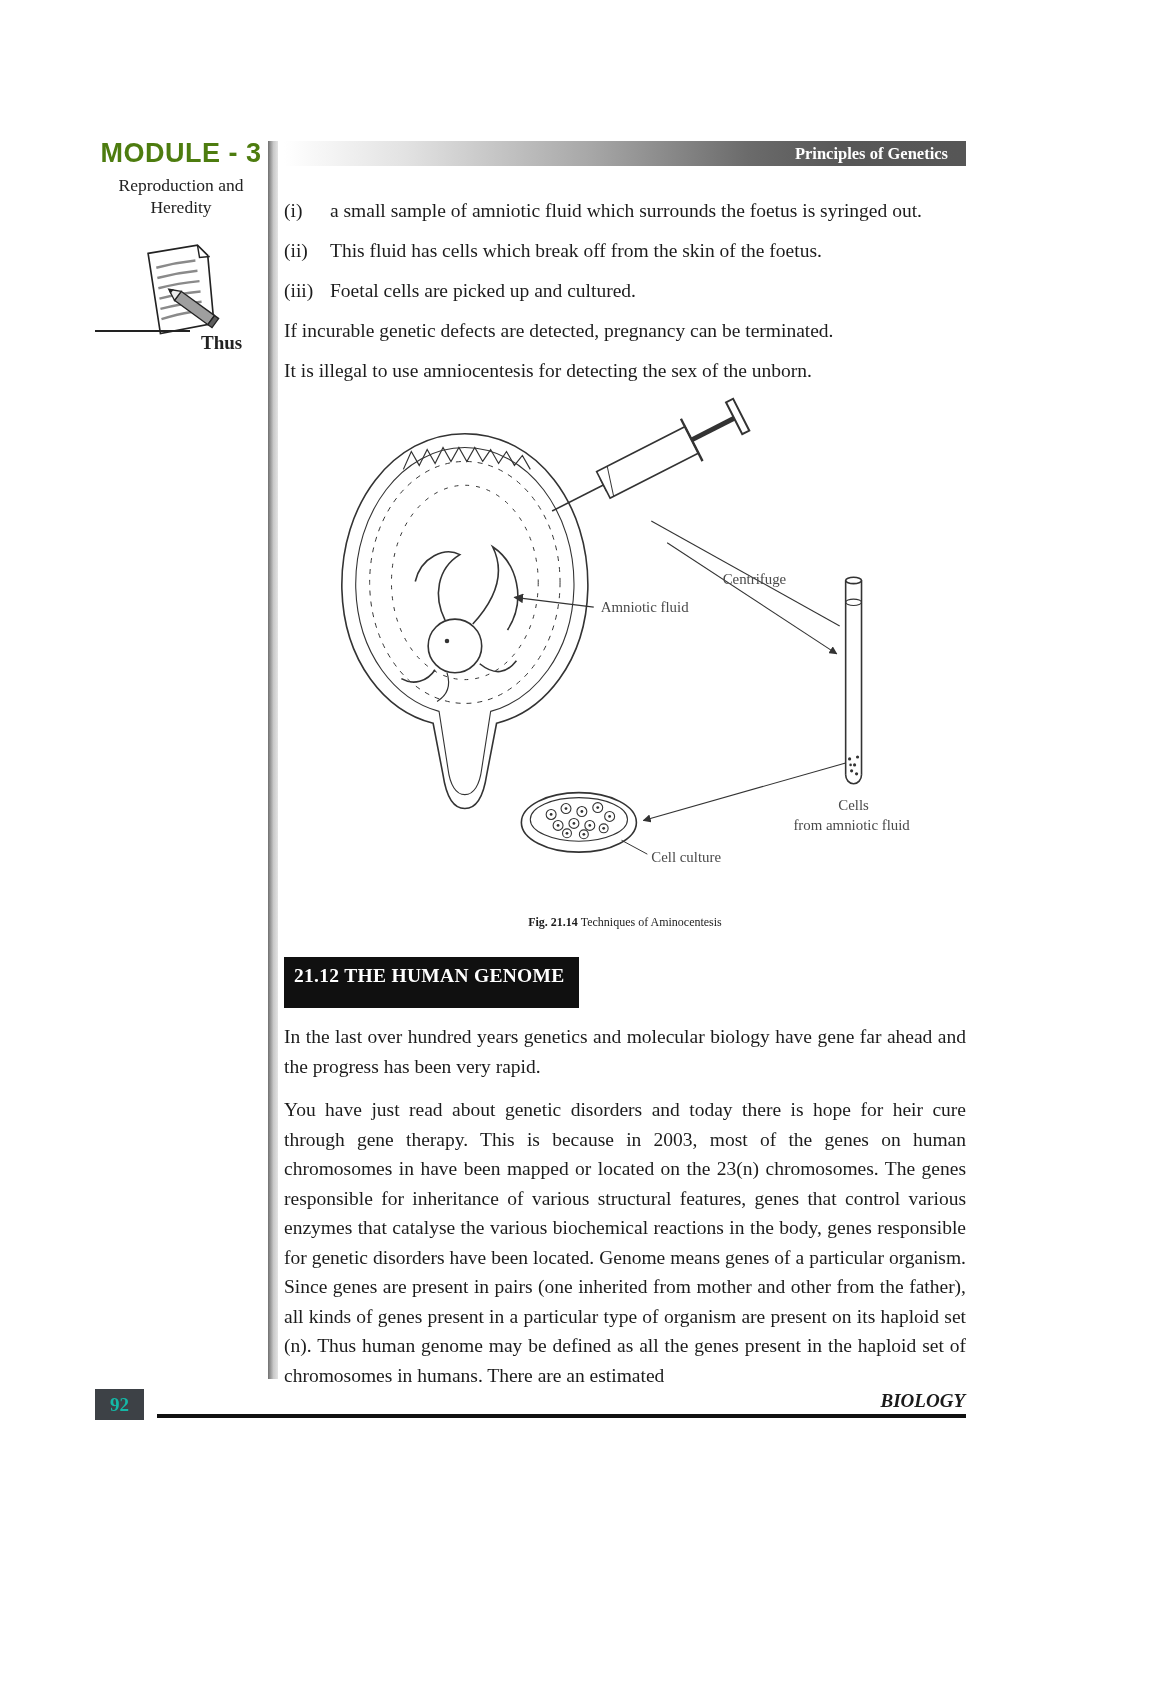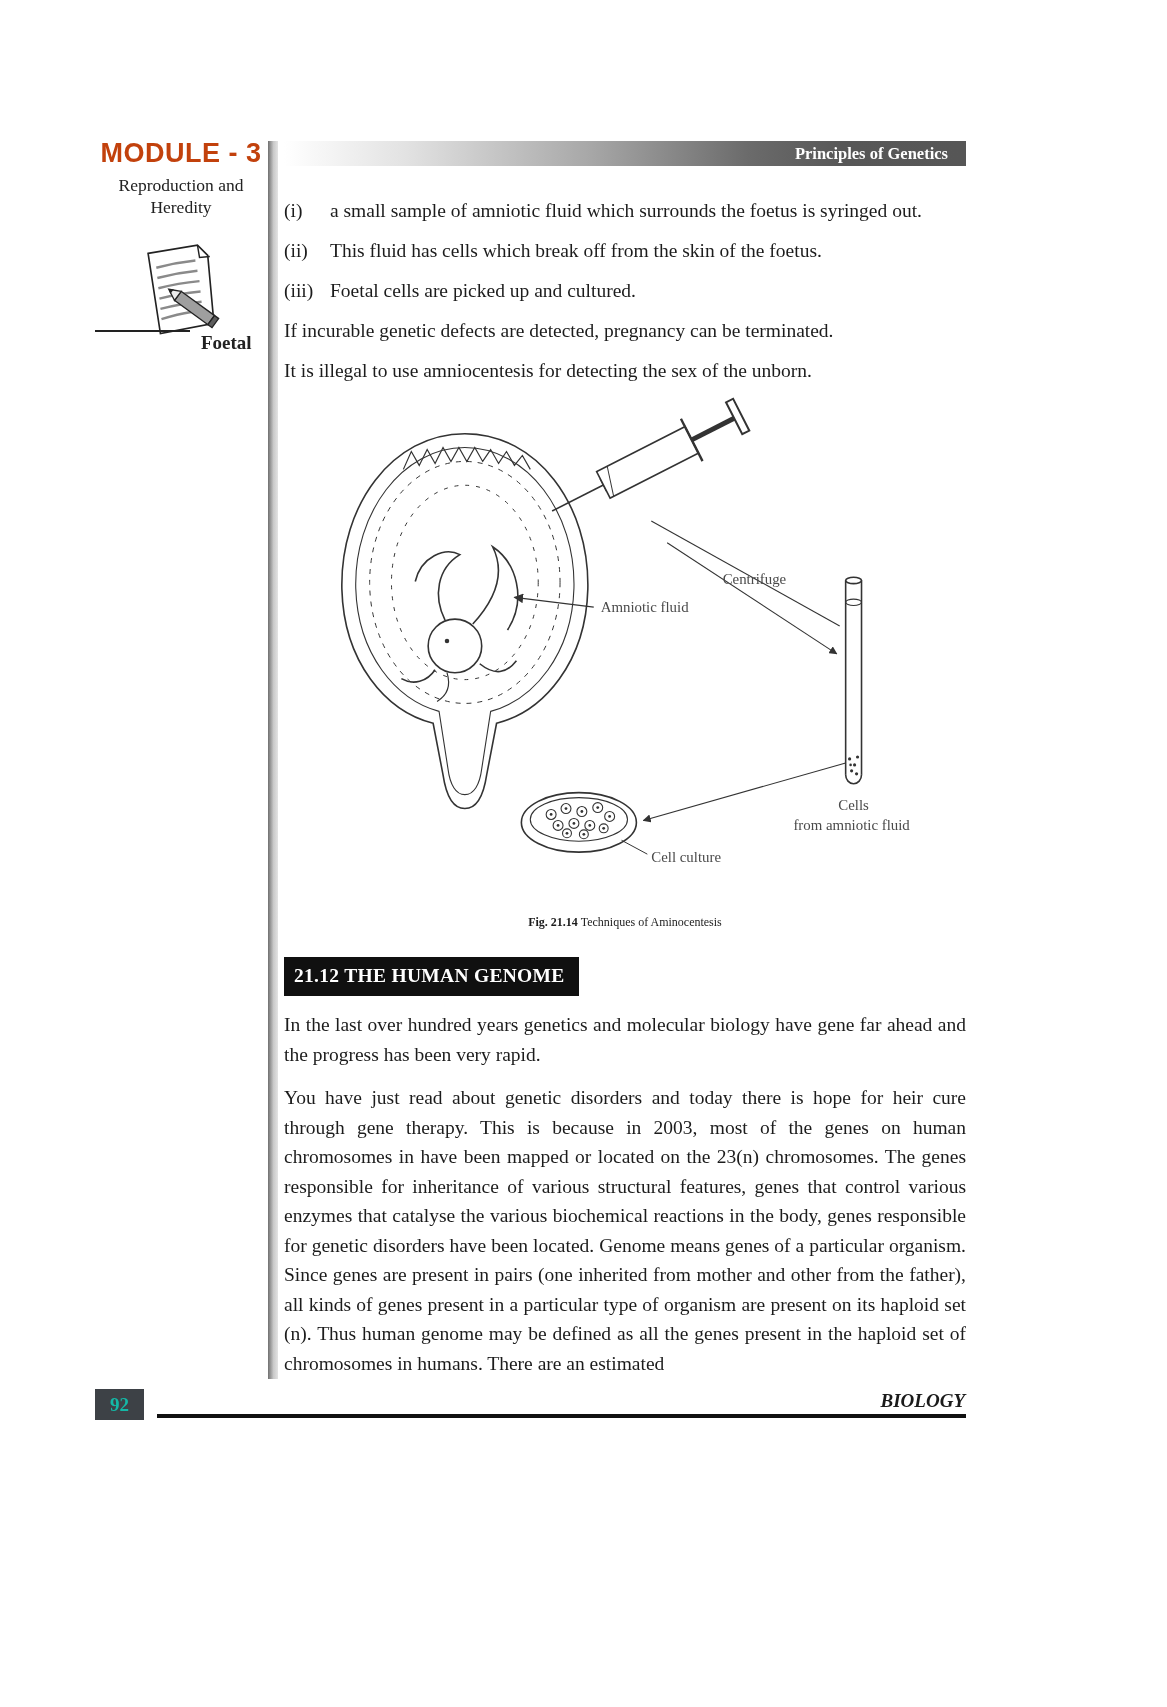--- a/index.html
+++ b/index.html
@@ -12,21 +12,21 @@
     background: #ffffff;
     font-family: "Liberation Serif", serif;
     color: #1c1c1c;
     overflow: hidden;
   }
 
   
   .sidebar { position: absolute; left: 85px; top: 138px; width: 192px; text-align: center; }
   .module-title {
     font-family: "Liberation Sans", sans-serif;
-    font-weight: bold; font-size: 27px; letter-spacing: 0.5px; color: #c2410c;
+    font-weight: bold; font-size: 27px; letter-spacing: 0.5px; color: #4d7c0f;
   }
   .module-subtitle { font-size: 17.5px; margin-top: 6px; line-height: 1.25; color: #222; }
   .notes-icon-wrap { margin-top: 22px; height: 104px; }
   .notes-line { position: absolute; left: 10px; top: 192px; width: 95px; height: 2px; background: #222; }
   .notes-label { position: absolute; left: 108px; top: 193px; font-weight: bold; font-size: 19px; color: #222; }
 
   
   .vbar {
     position: absolute; left: 268px; top: 141px; width: 10px; height: 1238px;
     background: linear-gradient(90deg, #6f6f6f, #c9c9c9 55%, #e3e3e3);
@@ -50,21 +50,21 @@
 
   
   .figure-wrap { margin-top: 6px; margin-left: 14px; }
   .fig-svg text { font-family: "Liberation Serif", serif; font-size: 15px; fill: #4a4a4a; stroke: none; }
   .fig-caption { text-align: center; font-size: 12px; margin-top: 28px; }
   .fig-caption .cap-bold { font-weight: bold; }
 
   
   .section-heading {
     display: inline-block; background: #101010; color: #ffffff;
-    font-weight: bold; font-size: 19.5px; padding: 4px 14px 6px 10px;
+    font-weight: bold; font-size: 19.5px; padding: 4px 14px 18px 10px;
     margin-top: 20px; margin-bottom: 14px; letter-spacing: 0.3px;
   }
   .section-para { text-align: justify; font-size: 19.5px; line-height: 29.5px; margin-bottom: 14px; }
 
   
   .footer-rule { position: absolute; left: 157px; top: 1414px; width: 809px; height: 4px; background: #111; }
   .page-number-box {
     position: absolute; left: 95px; top: 1389px; width: 49px; height: 31px;
     background: #3d4146; color: #14b8a6; font-weight: bold; font-size: 19px;
     display: flex; align-items: center; justify-content: center;
@@ -102,21 +102,21 @@
         <g transform="rotate(36 58 62)">
           <rect x="44" y="56" width="40" height="11" fill="#9f9f9f" stroke="#222" stroke-width="1.3"></rect>
           <polygon points="44,56 33,61.5 44,67" fill="#ececec" stroke="#222" stroke-width="1.3"></polygon>
           <polygon points="37,58.6 33,61.5 37,64.4" fill="#222"></polygon>
           <rect x="84" y="56" width="5" height="11" fill="#5d5d5d" stroke="#222" stroke-width="1.3"></rect>
         </g>
       </svg>
     </div>
   </aside>
   <div class="notes-line" style="left:95px; top:330px; position:absolute;"></div>
-  <div class="notes-label" style="left:201px; top:332px; position:absolute;">Foetal</div>
+  <div class="notes-label" style="left:201px; top:332px; position:absolute;">Thus</div>
 
   <div class="vbar"></div>
 
   <main class="main">
 
     <div class="banner">
       <span>Principles of Genetics</span>
     </div>
 
     <div class="body-copy">

